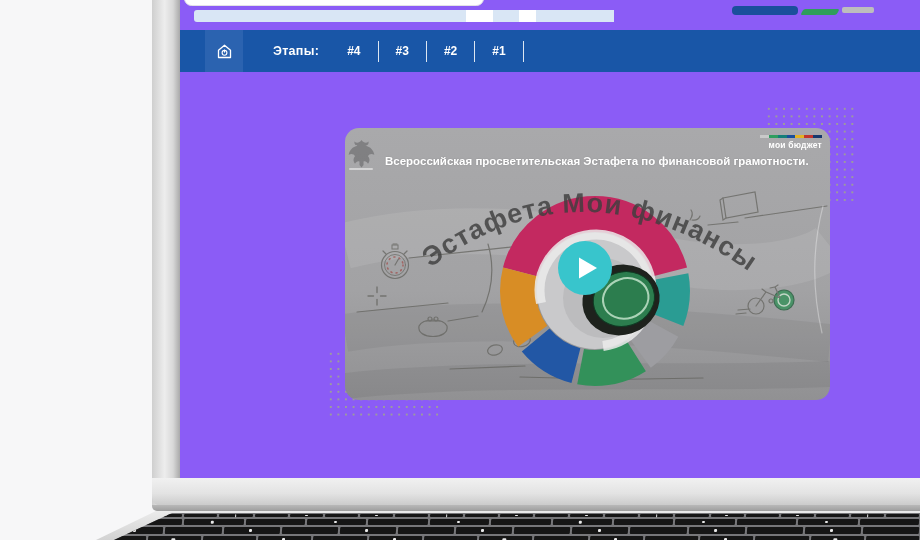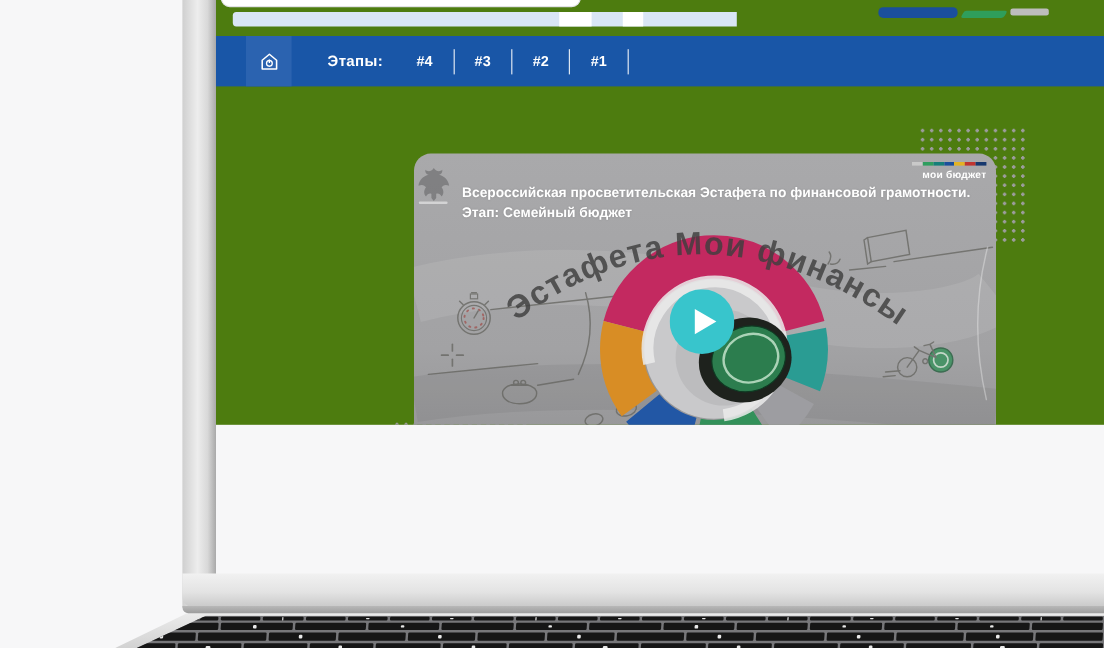--- a/index.html
+++ b/index.html
@@ -21,22 +21,22 @@
   .kb { position:absolute; left:0; top:513px; width:920px; height:27px; z-index:7;
     background:#77777a; clip-path:polygon(172px 0,920px 0,920px 27px,114px 27px);
     overflow:hidden; }
   .kb-row { display:flex; transform:skewX(-4deg); }
   .kb-key { flex:1; background:#161616; margin:1px; border-radius:1px;
     position:relative; }
   .kb-key .leg { position:absolute; left:45%; top:30%; width:3px; height:45%;
     background:#e9e9e9; border-radius:1px; }
 
   
-  .screen { position:absolute; left:180px; top:0; width:740px; height:354px;
-    background:#4d7c0f; z-index:1; overflow:hidden; }
+  .screen { position:absolute; left:180px; top:0; width:740px; height:478px;
+    background:#8b5cf6; z-index:1; overflow:hidden; }
 
   
   .tab-outline { position:absolute; left:4px; top:-9px; width:300px; height:15px;
     border:1px solid #e2e2e6; border-radius:9px; background:#fff; }
   .band { position:absolute; left:14px; top:10px; width:420px; height:12px;
     background:#d9e6f5; border-radius:3px 0 0 3px; }
   .band-gap { position:absolute; top:0; height:12px; background:#ffffff; }
   .hdr-pill { position:absolute; left:552px; top:6px; width:66px; height:9px;
     border-radius:4px; background:#1a4f9c; }
   .hdr-swoosh { position:absolute; left:622px; top:9px; width:36px; height:6px;
@@ -212,21 +212,20 @@
         </text>
       </svg>
 
       <svg class="emblem" width="27" height="30" viewBox="0 0 27 30">
         <path fill="#5f5f61" d="M13.5,2 c-2,3 -5,3.5 -7,1.5 c-0.5,3 1.5,4 3,4.2 c-5,1 -8,4.5 -8.8,9 c3,-1.2 5.3,-0.5 6.3,1.5 c-2,2.2 -2,5.5 0,7.5 c1,-2 3,-3 4.5,-2.2 l0,3.5 2,2.5 2,-2.5 0,-3.5 c1.5,-0.8 3.5,0.2 4.5,2.2 c2,-2 2,-5.3 0,-7.5 c1,-2 3.3,-2.7 6.3,-1.5 c-0.8,-4.5 -3.8,-8 -8.8,-9 c1.5,-0.2 3.5,-1.2 3,-4.2 c-2,2 -5,1.5 -7,-1.5 Z"></path>
       </svg>
       <div class="emblem-sub"></div>
 
       <div class="vid-title">
         <div>Всероссийская просветительская Эстафета по финансовой грамотности.</div>
-        <div>Этап: Семейный бюджет</div>
       </div>
 
       <div class="brand">
         <div class="brand-bar">
             <div style="background: rgb(201, 201, 201);"></div>
             <div style="background: rgb(47, 158, 95);"></div>
             <div style="background: rgb(21, 127, 121);"></div>
             <div style="background: rgb(26, 79, 156);"></div>
             <div style="background: rgb(227, 179, 36);"></div>
             <div style="background: rgb(192, 53, 48);"></div>

